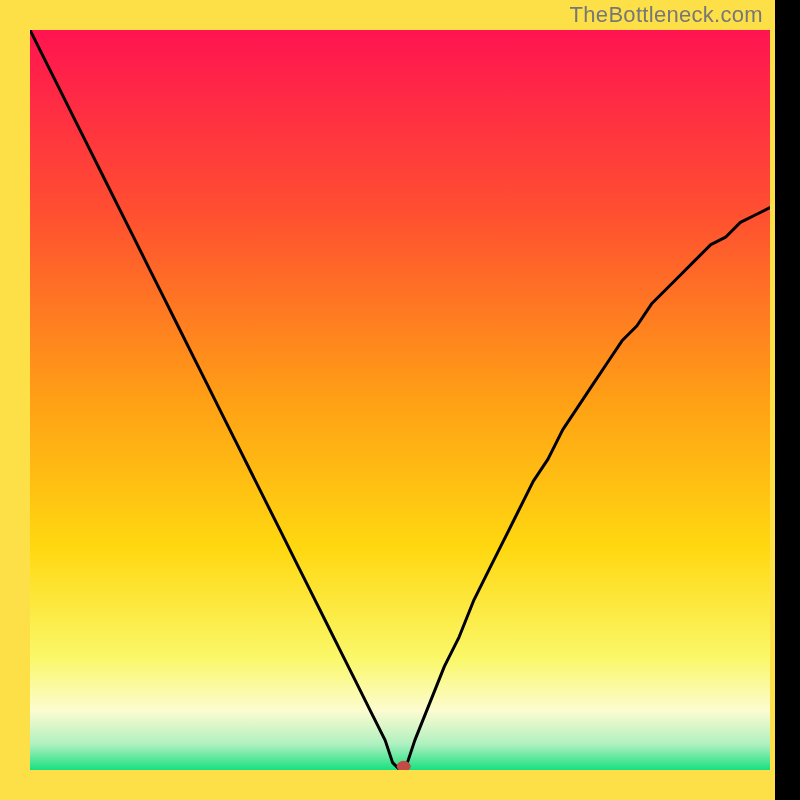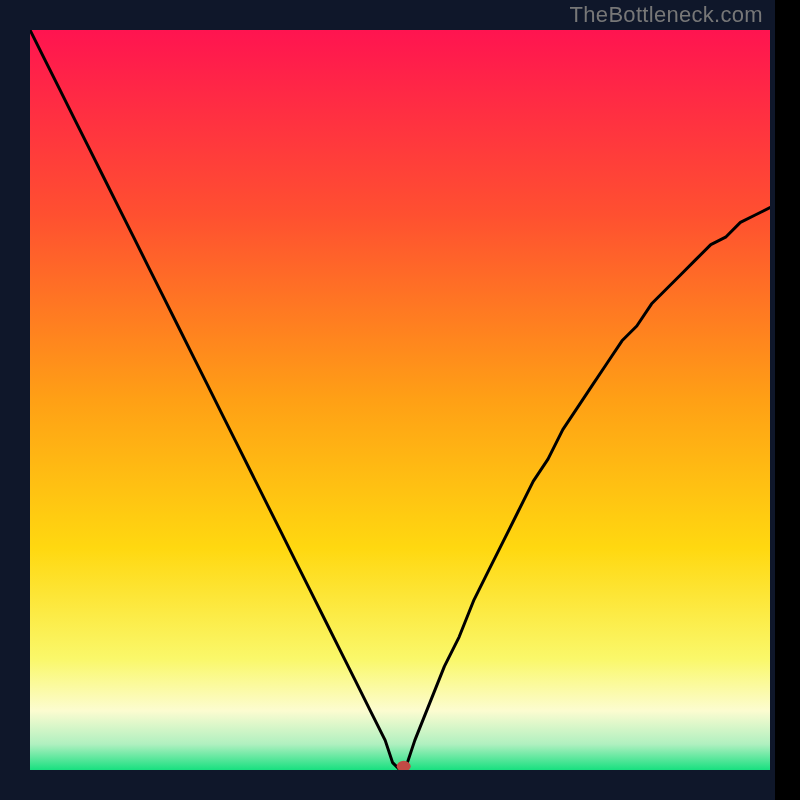--- a/index.html
+++ b/index.html
@@ -8,21 +8,21 @@
     width: 800px;
     height: 800px;
     overflow: hidden;
     background: #000;
     font-family: Arial, Helvetica, sans-serif;
   }
   .frame {
     position: relative;
     width: 775px;
     height: 800px;
-    background: #0f172a;
+    background: #fde047;
   }
   .watermark {
     position: absolute;
     top: 2px;
     right: 12px;
     color: #777;
     font-size: 22px;
     font-weight: 500;
     letter-spacing: 0.3px;
   }

